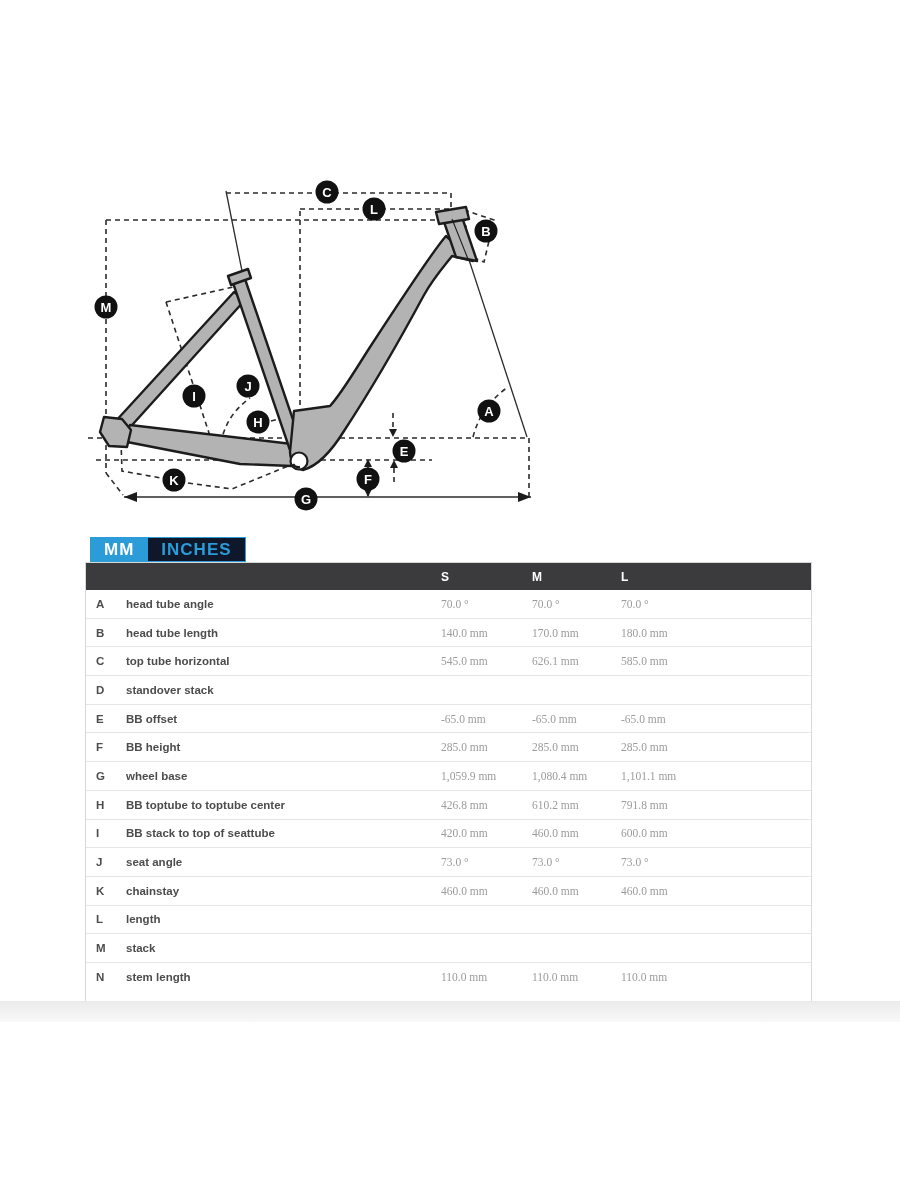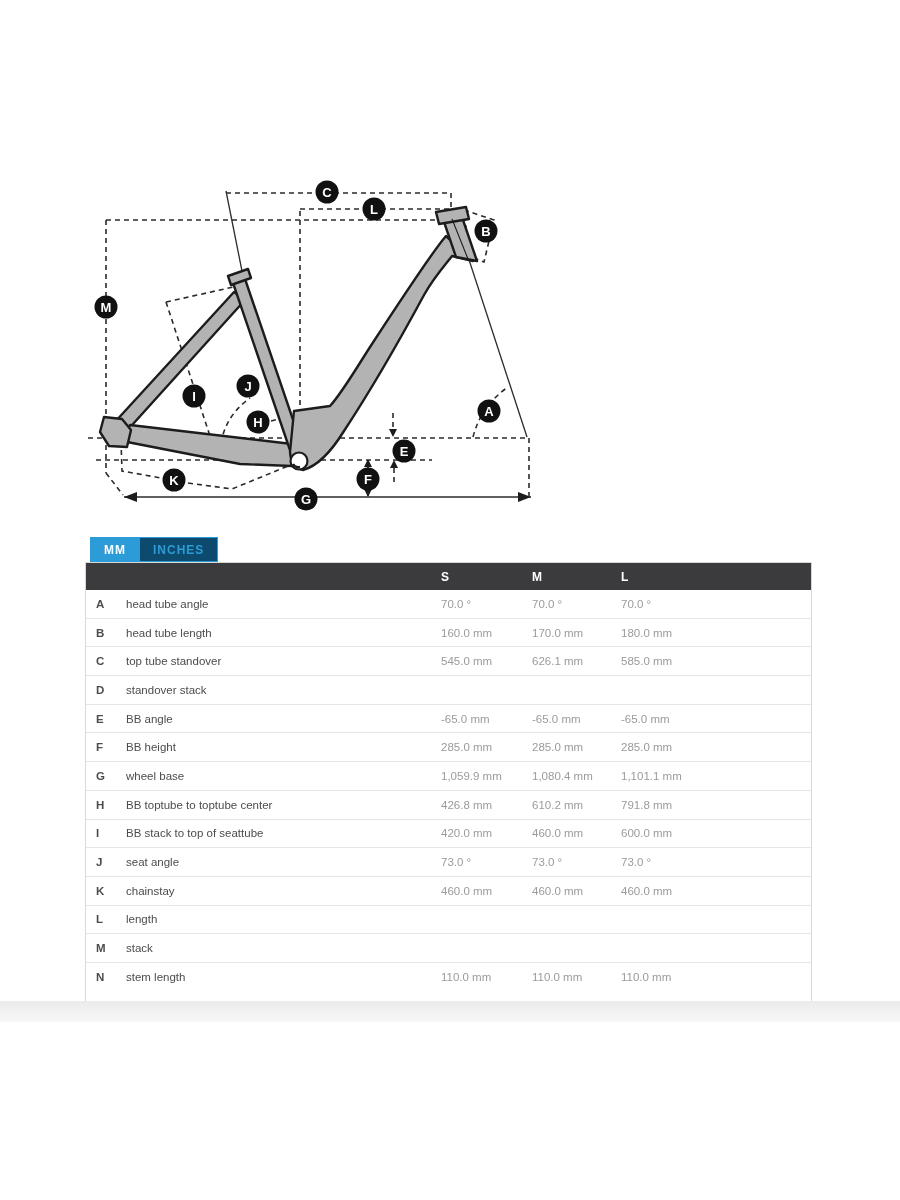--- a/index.html
+++ b/index.html
@@ -4,38 +4,38 @@
 <style>
   html,body{margin:0;padding:0;background:#ffffff;}
   body{width:900px;height:1200px;position:relative;font-family:"Liberation Sans",sans-serif;}
 
   
   #diagram{position:absolute;left:75px;top:150px;width:480px;height:370px;}
 
   
   .tabs{position:absolute;left:90px;top:537px;display:flex;}
   .tab{height:25px;box-sizing:border-box;display:flex;align-items:center;justify-content:center;
-       font-size:12px;font-weight:bold;letter-spacing:1px;padding:0 13px;cursor:pointer;}
+       font-size:17px;font-weight:bold;letter-spacing:1px;padding:0 13px;cursor:pointer;}
   .tab.active{background:var(--accent);color:#ffffff;border:1px solid var(--accent);}
-  .tab.inactive{background:#0c4a6e;color:var(--accent);border:1px solid var(--accent);border-left:none;}
+  .tab.inactive{background:#0f172a;color:var(--accent);border:1px solid var(--accent);border-left:none;}
 
   
   .geo-table{position:absolute;left:85px;top:562px;width:727px;box-sizing:border-box;
              border:1px solid #d8d8d8;background:#ffffff;padding-bottom:19px;}
   .geo-header{display:grid;grid-template-columns:40px 315px 91px 89px auto;height:27px;
               align-items:center;background:var(--header-bg);color:#ffffff;
               font-size:12px;font-weight:bold;}
   .geo-header div{padding-left:0;}
   .geo-header .h-spacer{padding-left:10px;}
   .geo-row{display:grid;grid-template-columns:40px 315px 91px 89px auto;height:27.7px;
            align-items:center;border-top:1px solid #e6e6e6;font-size:11.5px;}
   .geo-row:first-child{border-top:none;}
   .c-letter{padding-left:10px;font-weight:bold;color:#4c4c4c;}
-  .c-name{font-weight:normal;color:#4c4c4c;}
-  .c-val{color:#9b9b9b;}
+  .c-name{font-weight:bold;color:#4c4c4c;}
+  .c-val{color:#9b9b9b;font-family:Liberation Serif, serif;}
 
   
   .bottom-strip{position:absolute;left:0;top:1001px;width:900px;height:21px;
                 background:linear-gradient(#ebebeb,#f8f8f8);}
 
   :root{--accent:#2b9cd8;--header-bg:#3b3b3d;}
 </style>
 </head>
 <body>
 
@@ -164,41 +164,41 @@
       <div class="geo-row">
     <div class="c-letter">A</div>
     <div class="c-name">head tube angle</div>
     <div class="c-val">70.0 °</div>
     <div class="c-val">70.0 °</div>
     <div class="c-val">70.0 °</div>
   </div>
       <div class="geo-row">
     <div class="c-letter">B</div>
     <div class="c-name">head tube length</div>
-    <div class="c-val">160.0 mm</div>
+    <div class="c-val">140.0 mm</div>
     <div class="c-val">170.0 mm</div>
     <div class="c-val">180.0 mm</div>
   </div>
       <div class="geo-row">
     <div class="c-letter">C</div>
-    <div class="c-name">top tube standover</div>
+    <div class="c-name">top tube horizontal</div>
     <div class="c-val">545.0 mm</div>
     <div class="c-val">626.1 mm</div>
     <div class="c-val">585.0 mm</div>
   </div>
       <div class="geo-row">
     <div class="c-letter">D</div>
     <div class="c-name">standover stack</div>
     <div class="c-val"></div>
     <div class="c-val"></div>
     <div class="c-val"></div>
   </div>
       <div class="geo-row">
     <div class="c-letter">E</div>
-    <div class="c-name">BB angle</div>
+    <div class="c-name">BB offset</div>
     <div class="c-val">-65.0 mm</div>
     <div class="c-val">-65.0 mm</div>
     <div class="c-val">-65.0 mm</div>
   </div>
       <div class="geo-row">
     <div class="c-letter">F</div>
     <div class="c-name">BB height</div>
     <div class="c-val">285.0 mm</div>
     <div class="c-val">285.0 mm</div>
     <div class="c-val">285.0 mm</div>

